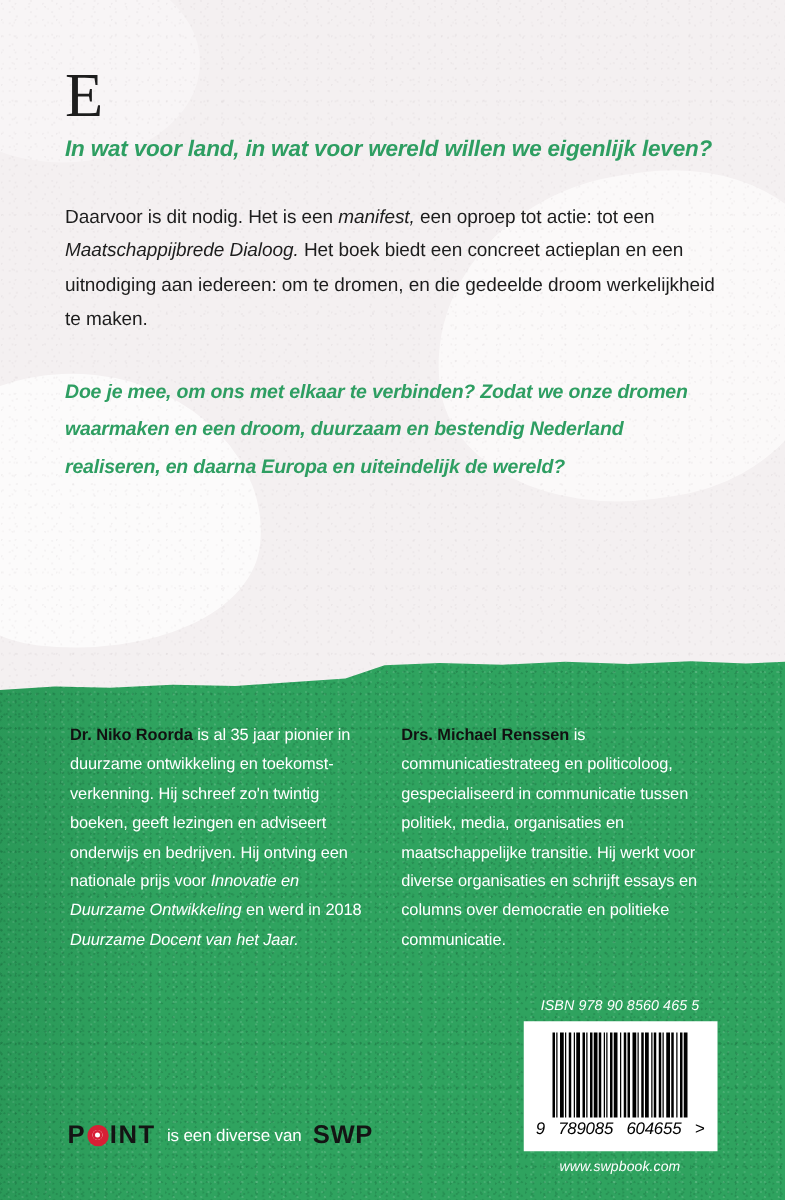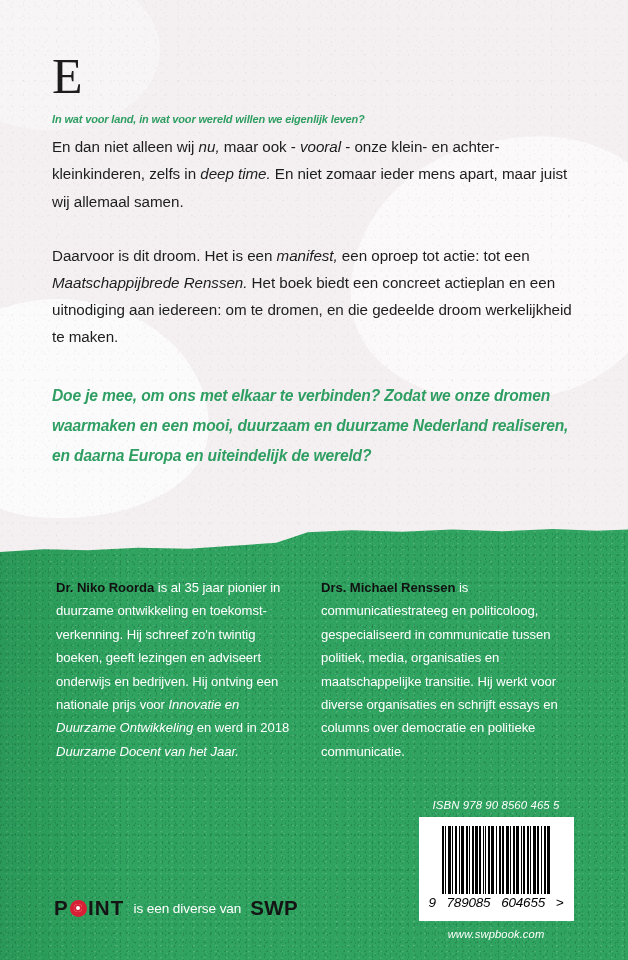--- a/index.html
+++ b/index.html
@@ -95,21 +95,21 @@
     float: left;
     font-family: "Liberation Serif", serif;
     font-size: 50px;
     line-height: 44px;
     font-weight: 400;
     color: #1d1d1d;
     margin: 4px 5px 0 0;
   }
 
   .green-head {
-    font-size: 11px;
+    font-size: 18px;
     line-height: 27.2px;
     font-weight: 700;
     font-style: italic;
     color: #2e9e62;
     letter-spacing: -0.15px;
   }
 
   .green-block {
     font-size: 15.6px;
     line-height: 30px;
@@ -292,26 +292,25 @@
   <div class="grain-white"></div>
 
   <div class="text-block">
 
     <p class="para dropcap-para">
       <span class="dropcap">E</span>
     </p>
 
     <p class="green-head">In wat voor land, in wat voor wereld willen we eigenlijk leven?</p>
 
-    <p class="para"><span>En dan niet alleen wij </span><em>nu,</em><span> maar ook - </span><em>vooral</em><span> - onze klein- en achter-kleinkinderen, zelfs in </span><em>deep time.</em><span> En niet zomaar ieder mens apart, maar juist wij allemaal samen.</span></p>
-
-
-    <p class="para spaced"><span>Daarvoor is dit droom. Het is een </span><em>manifest,</em><span> een oproep tot actie: tot een </span><em>Maatschappijbrede Renssen.</em><span> Het boek biedt een concreet actieplan en een uitnodiging aan iedereen: om te dromen, en die gedeelde droom werkelijkheid te maken.</span></p>
-
-    <p class="green-block">Doe je mee, om ons met elkaar te verbinden? Zodat we onze dromen waarmaken en een mooi, duurzaam en duurzame Nederland realiseren, en daarna Europa en uiteindelijk de wereld?</p>
+
+
+    <p class="para spaced"><span>Daarvoor is dit nodig. Het is een </span><em>manifest,</em><span> een oproep tot actie: tot een </span><em>Maatschappijbrede Dialoog.</em><span> Het boek biedt een concreet actieplan en een uitnodiging aan iedereen: om te dromen, en die gedeelde droom werkelijkheid te maken.</span></p>
+
+    <p class="green-block">Doe je mee, om ons met elkaar te verbinden? Zodat we onze dromen waarmaken en een droom, duurzaam en bestendig Nederland realiseren, en daarna Europa en uiteindelijk de wereld?</p>
 
   </div>
 
   <div class="green-panel">
     <div class="grain-green"></div>
     <div class="green-left-dark"></div>
 
     <div class="bios">
 
       <div class="bio"><b>Dr. Niko Roorda</b><span> is al 35 jaar pionier in duurzame ontwikkeling en toekomst-verkenning. Hij schreef zo'n twintig boeken, geeft lezingen en adviseert onderwijs en bedrijven. Hij ontving een nationale prijs voor </span><em>Innovatie en Duurzame Ontwikkeling</em><span> en werd in 2018 </span><em>Duurzame Docent van het Jaar.</em></div>

